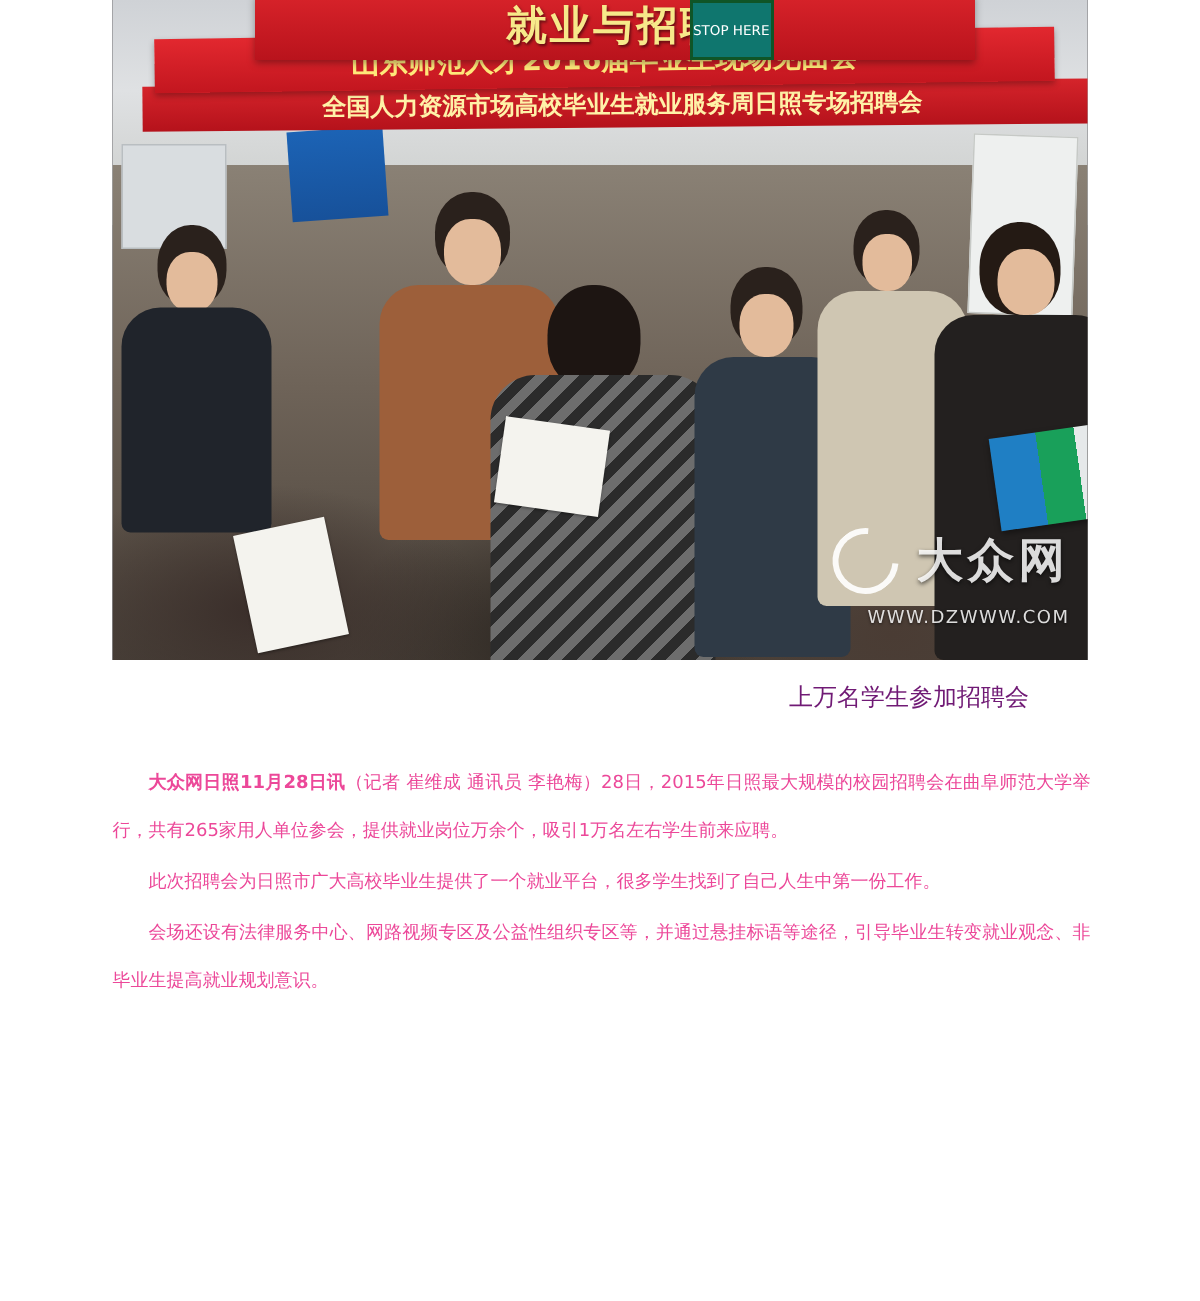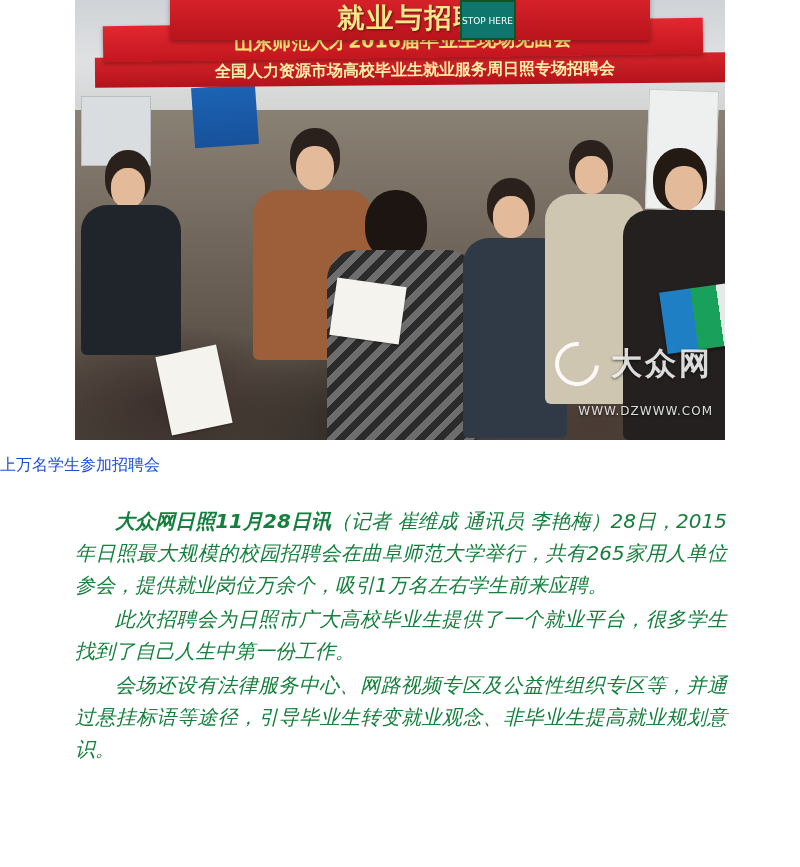--- a/index.html
+++ b/index.html
@@ -184,47 +184,46 @@
   }
   .wm-text {
     font-size: 31px;
     font-weight: bold;
     letter-spacing: 3px;
     text-shadow: 0 1px 3px rgba(0,0,0,.6);
   }
   .wm-url {
     font-size: 12px;
     letter-spacing: 1px;
-    margin-top: 18px;
+    margin-top: 8px;
     text-shadow: 0 1px 2px rgba(0,0,0,.6);
   }
 
   
   .caption {
     position: absolute;
     left: 0; top: 455px;
     width: 686px;
-    text-align: left;
+    text-align: right;
     font-size: 16px;
-    color: #1d4ed8;
+    color: #701a75;
     font-family: "DejaVu Sans", sans-serif;
   }
 
   
   .article {
     position: absolute;
     left: 75px;
     top: 505px;
     width: 652px;
-    font-size: 20px;
+    font-size: 12px;
     line-height: 32px;
-    color: #15803d;
+    color: #ec4899;
     text-align: justify;
     font-family: "DejaVu Sans", "Liberation Sans", sans-serif;
-    font-style: italic;
   }
   .article p {
     margin: 0 0 2px 0;
     text-indent: 2em;
   }
   .lead { font-weight: bold; }
 </style>
 </head>
 <body>
 

